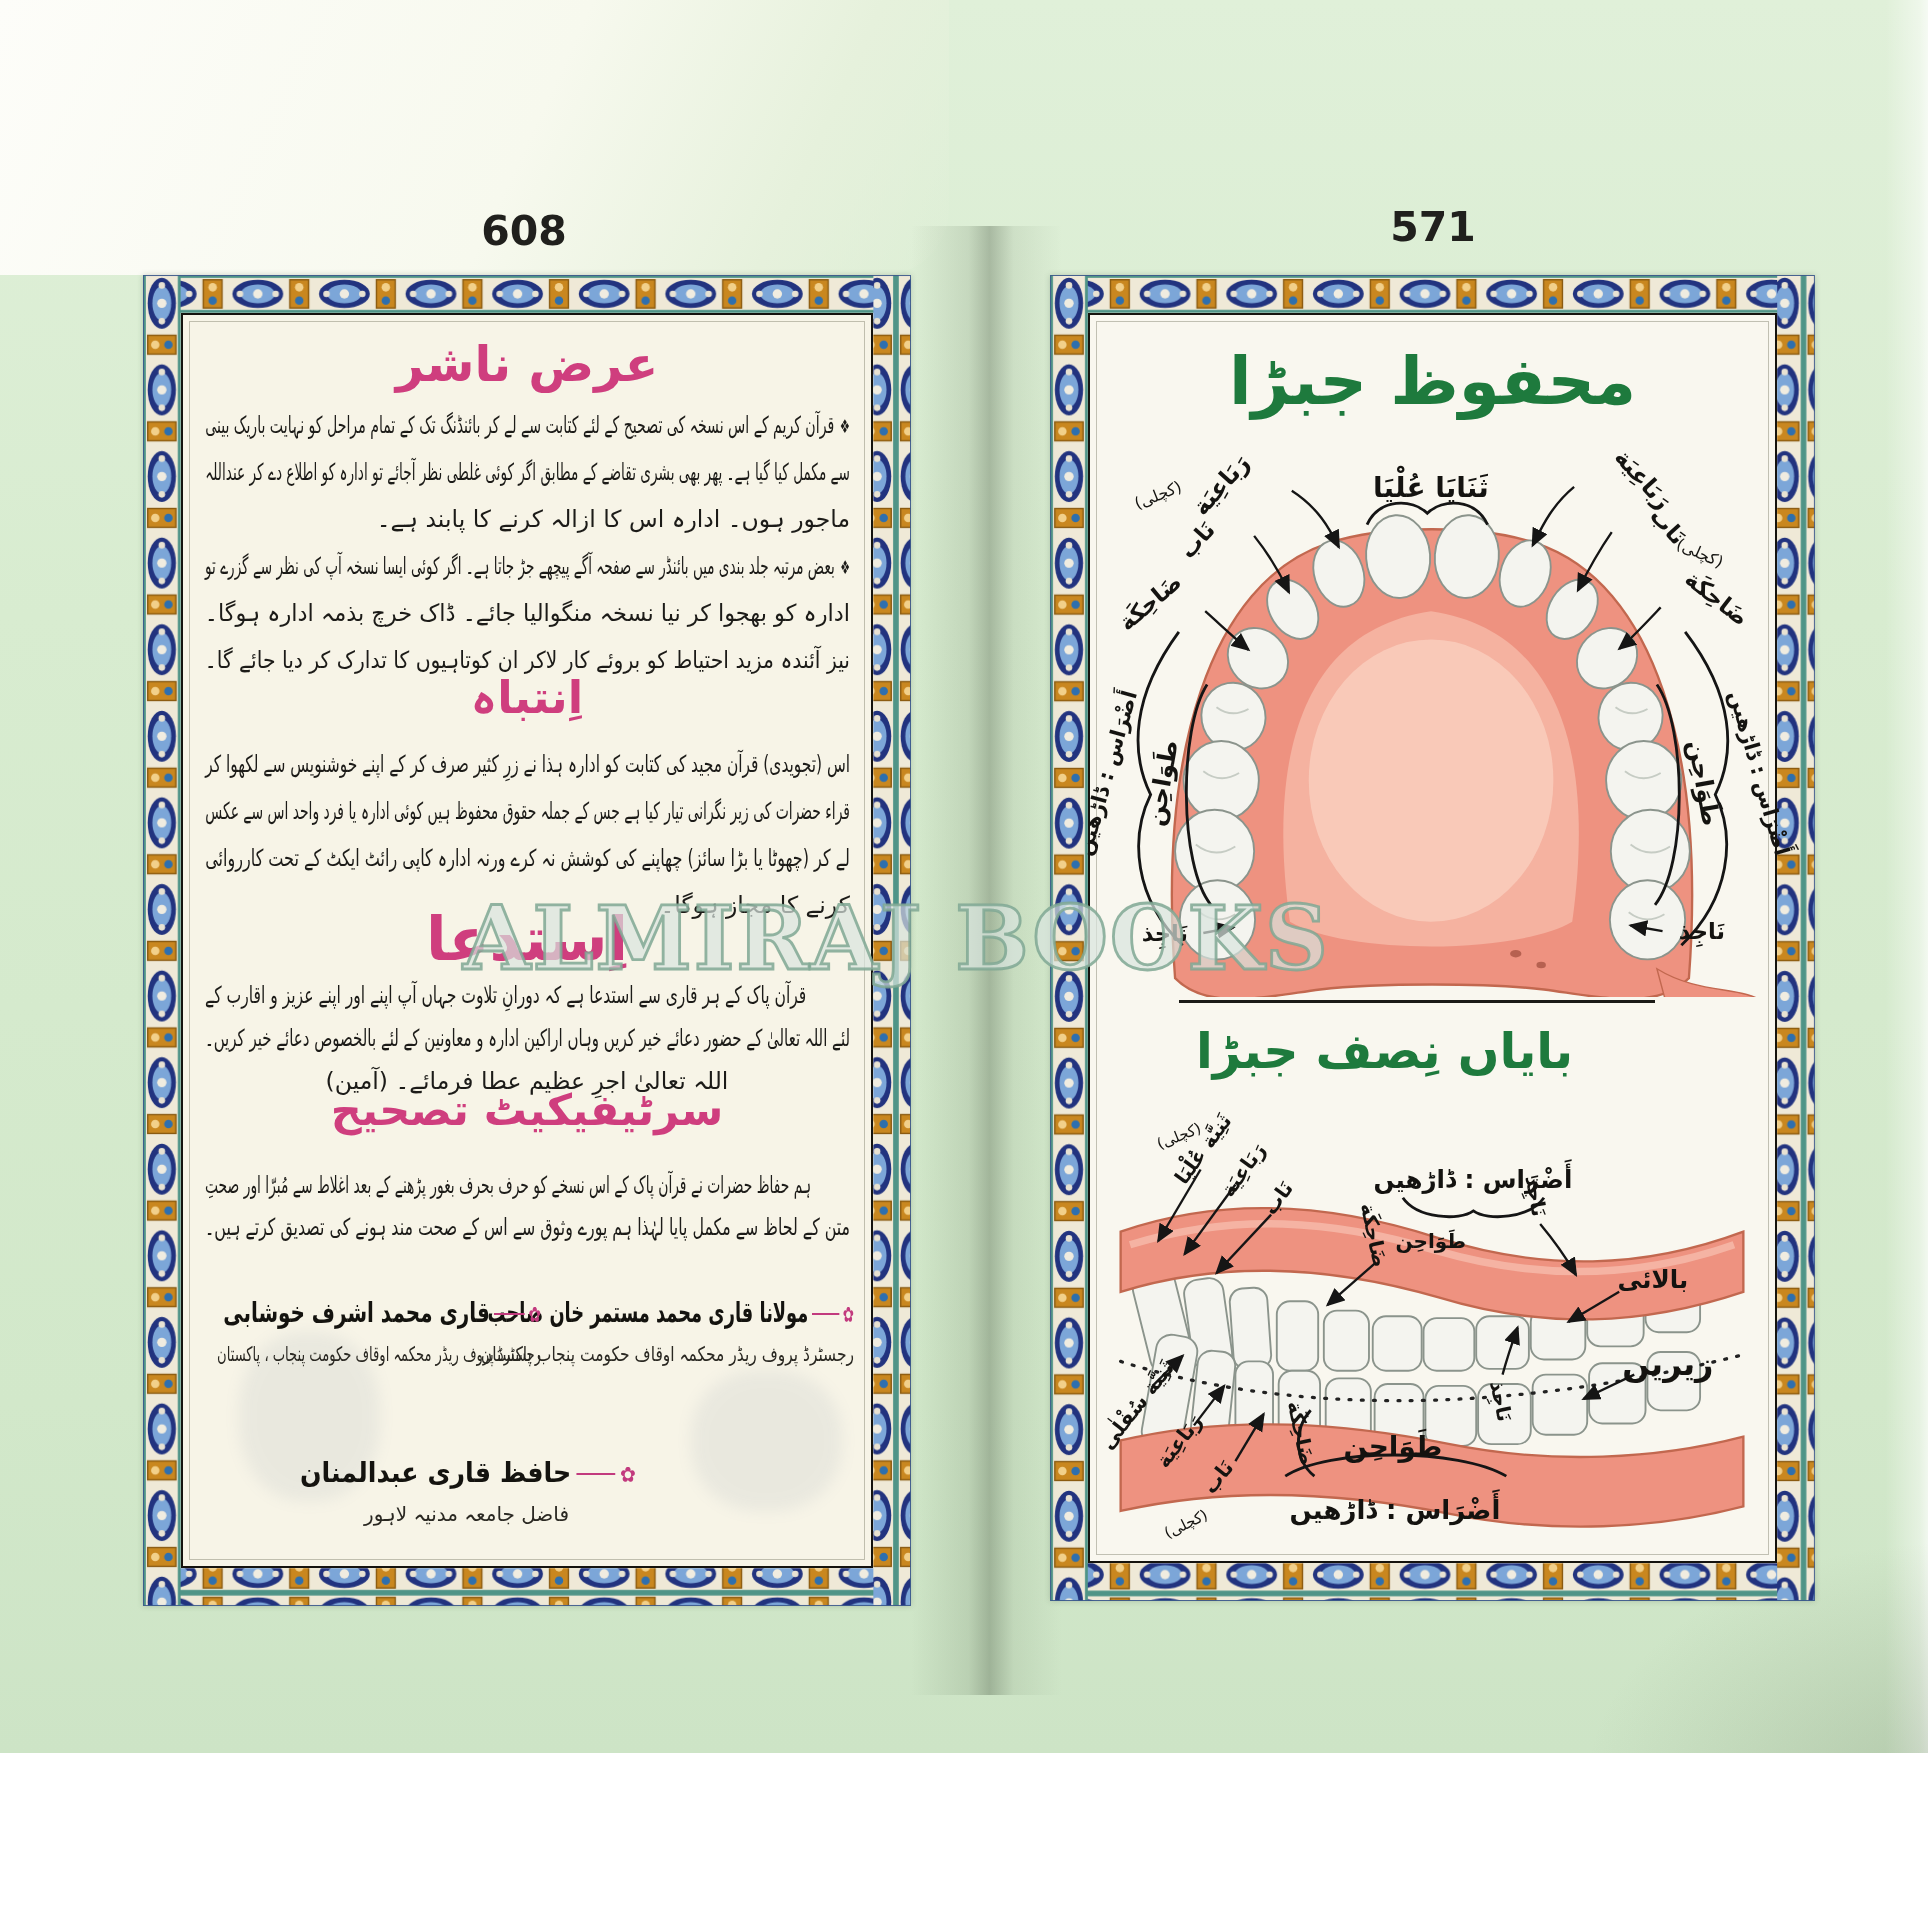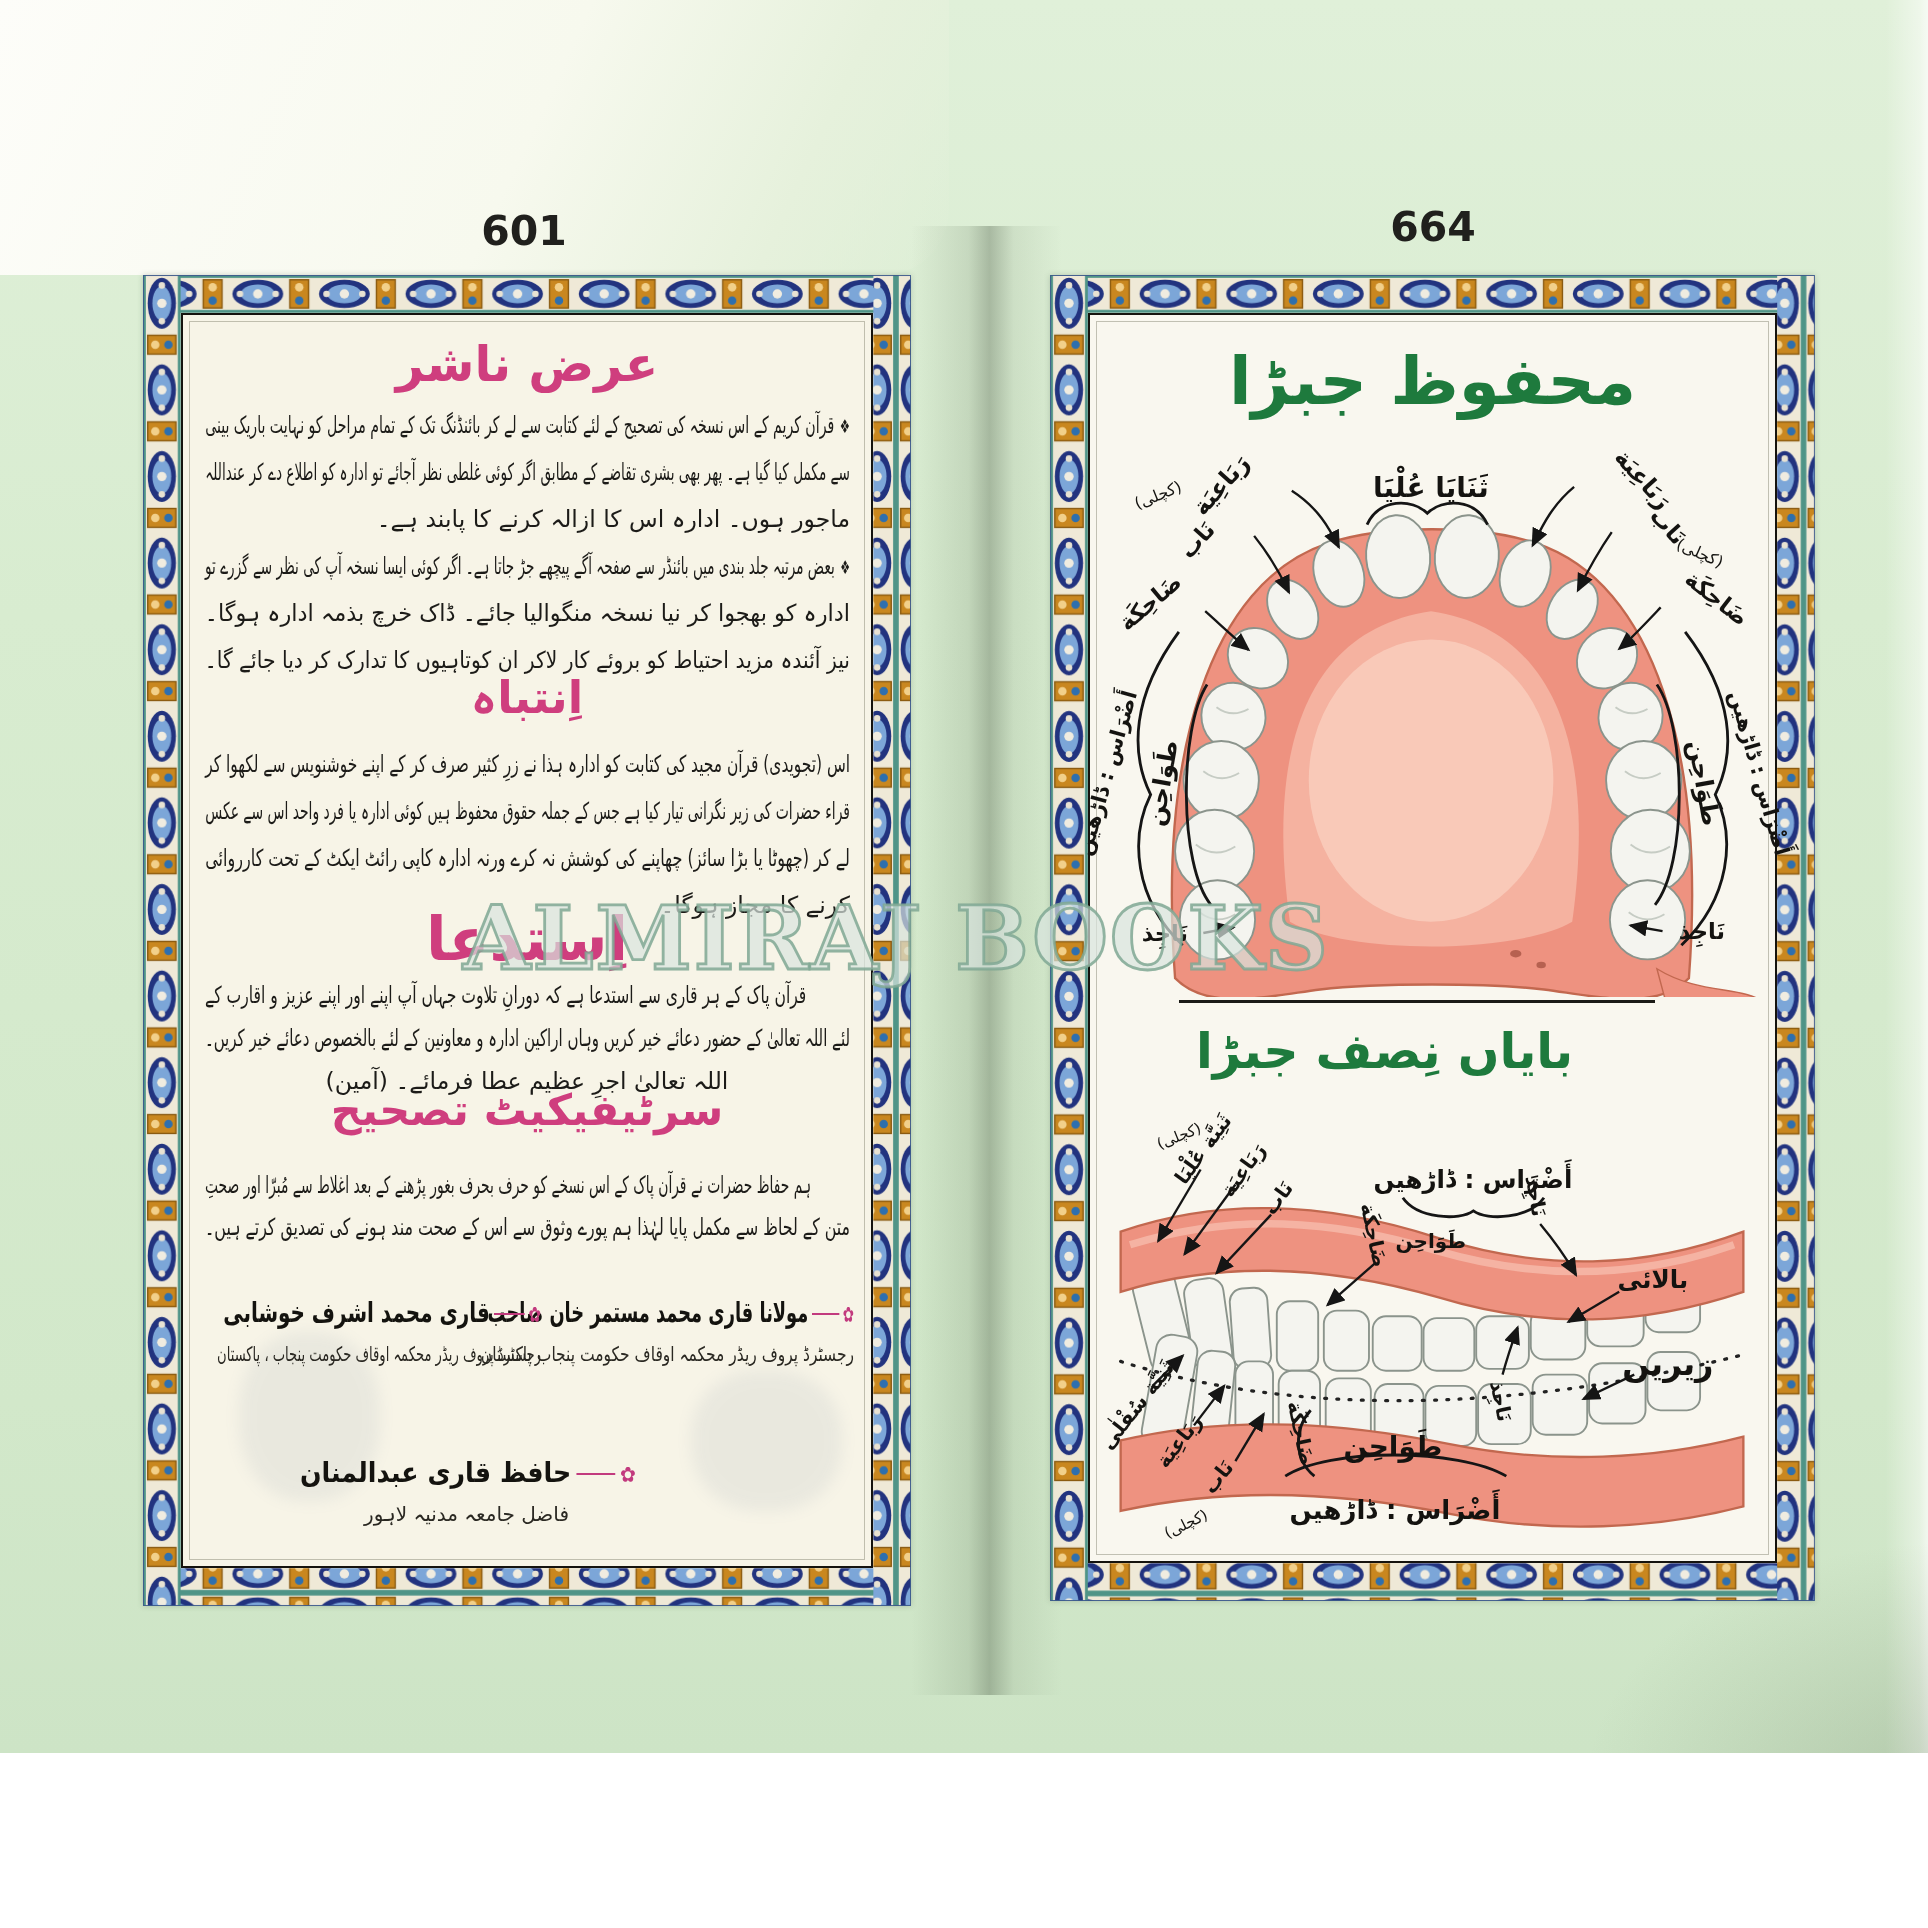--- a/index.html
+++ b/index.html
@@ -323,21 +323,21 @@
         <div class="dl" style="left:126px;top:347px;font-size:20px;transform:translate(-50%,-50%) rotate(-52deg)">نَاب</div>
         <div class="dl sm" style="left:94px;top:394px;font-size:15px;transform:translate(-50%,-50%) rotate(-26deg)">(کچلی)</div>
         <div class="dl" style="left:209px;top:303px;font-size:20px;transform:translate(-50%,-50%) rotate(78deg)">ضَاحِكَة</div>
         <div class="dl" style="left:301px;top:316px;font-size:28px;transform:translate(-50%,-50%)">طَوَاحِن</div>
         <div class="dl" style="left:409px;top:271px;font-size:20px;transform:translate(-50%,-50%) rotate(78deg)">نَاجِذ</div>
         <div class="dl" style="left:303px;top:380px;font-size:26px;transform:translate(-50%,-50%)">أَضْرَاس : ڈاڑھیں</div>
       </div>
     </div>
   </div>
 
-  <div class="pagenum" style="left:430px;top:207px">601</div>
-  <div class="pagenum" style="left:1339px;top:203px">664</div>
+  <div class="pagenum" style="left:430px;top:207px">608</div>
+  <div class="pagenum" style="left:1339px;top:203px">571</div>
 
   <div class="fold"></div>
   <div class="watermark">ALMIRAJ BOOKS</div>
  </div>
  <div class="bottom-band"></div>
 </div>
 
 
 </body></html>

